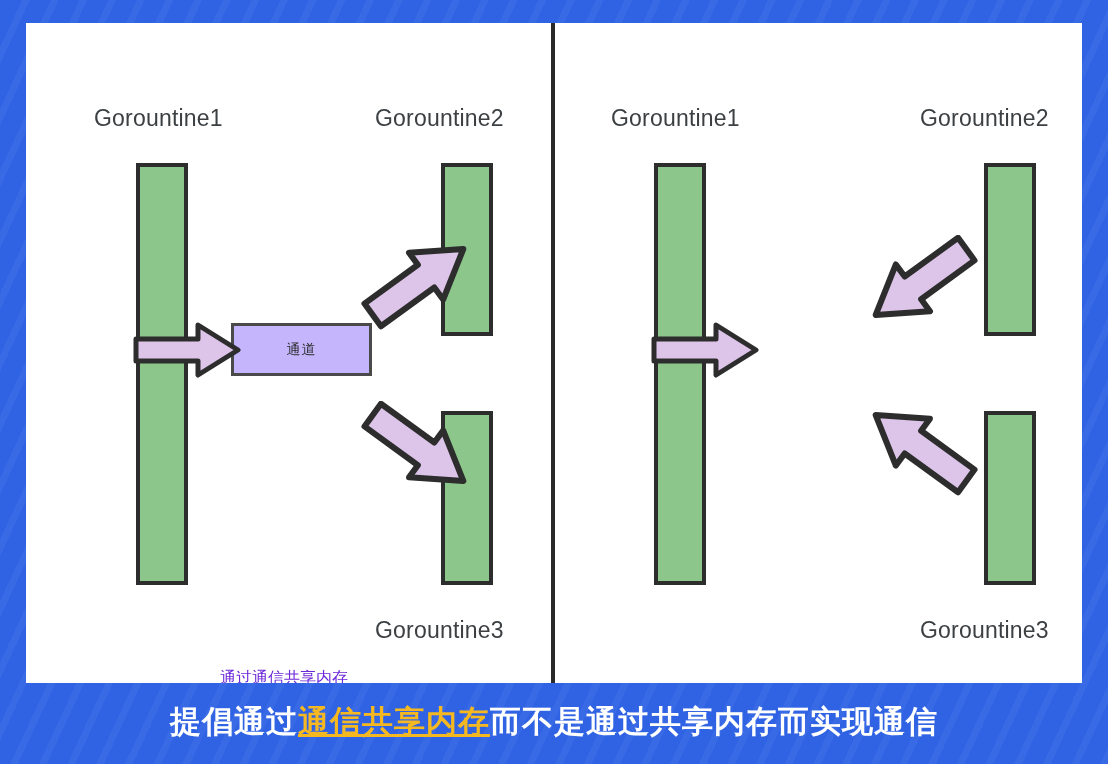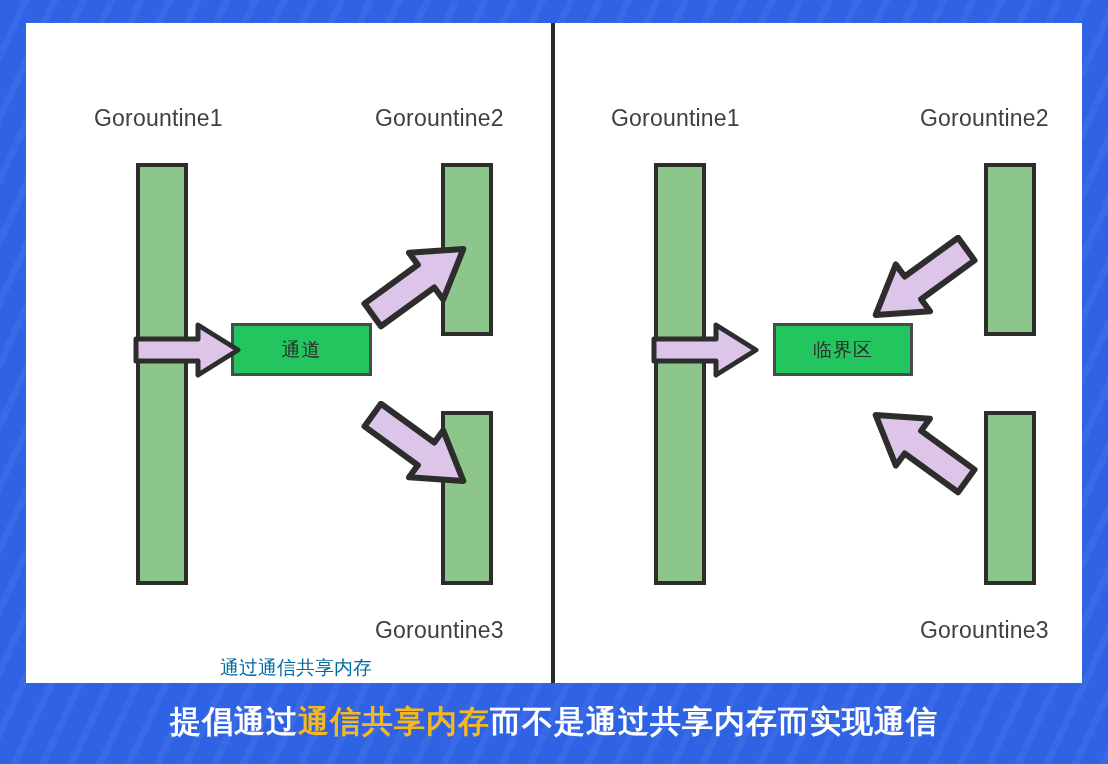--- a/index.html
+++ b/index.html
@@ -61,43 +61,44 @@
   
   .gor-label {
     position: absolute;
     font-size: 23px;
     color: #3c4043;
     white-space: nowrap;
     letter-spacing: 0.2px;
   }
   .caption {
     position: absolute;
-    font-size: 19px;
-    color: #0369a1;
+    font-size: 16px;
+    color: #6d28d9;
     white-space: nowrap;
+    margin-top: 13px;
   }
 
   
   .bar {
     position: absolute;
     background: #8cc68b;
     border: 4px solid #2d2d2d;
     box-sizing: border-box;
   }
 
   
   .pbox {
     position: absolute;
-    background: #22c55e;
+    background: #c4b5fd;
     border: 3px solid #4a4a4a;
     box-sizing: border-box;
     display: flex;
     align-items: center;
     justify-content: center;
-    font-size: 19px;
+    font-size: 14px;
     color: #2d2d2d;
     letter-spacing: 1px;
   }
 
   
   .arrow {
     position: absolute;
   }
 
   
@@ -113,20 +114,21 @@
   }
   .bottom-text {
     font-size: 31px;
     font-weight: bold;
     color: #ffffff;
     letter-spacing: 1px;
     white-space: nowrap;
   }
   .bottom-text .hl {
     color: #f5b820;
+    text-decoration: underline;
   }
 </style>
 </head>
 <body>
 
 <div class="watermark-layer"></div>
 
 <div class="card">
 
   <div class="panel left">
@@ -181,21 +183,20 @@
     <div class="gor-label" style="left:365px; top:594px;">Gorountine3</div>
 
     <div class="bar" style="left:99px; top:140px; width:52px; height:422px;"></div>
 
     <div class="bar" style="left:937px; top:140px; width:52px; height:173px;
                 transform:translateX(-508px);"></div>
 
     <div class="bar" style="left:937px; top:388px; width:52px; height:174px;
                 transform:translateX(-508px);"></div>
 
-    <div class="pbox" style="left:218px; top:300px; width:140px; height:53px;">临界区</div>
 
     <div class="arrow" style="left:95px; top:298px; width:110px; height:58px;">
       <svg width="110" height="58" viewBox="0 0 110 58">
         <polygon points="4,18 66,18 66,4 106,29 66,54 66,40 4,40" fill="#ddc4e9" stroke="#2d2d2d" stroke-width="5" stroke-linejoin="round"></polygon>
       </svg>
     </div>
 
     <div class="arrow" style="left:304px; top:212px; width:125px; height:95px;">
       <svg width="125" height="95" viewBox="0 0 125 95">
         <g transform="rotate(144 62 47)">

